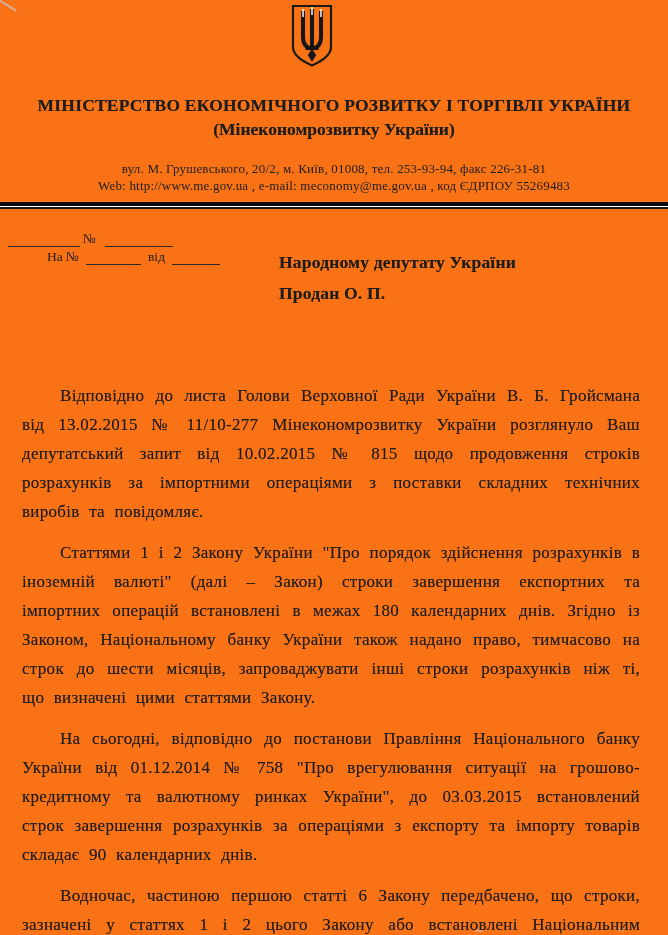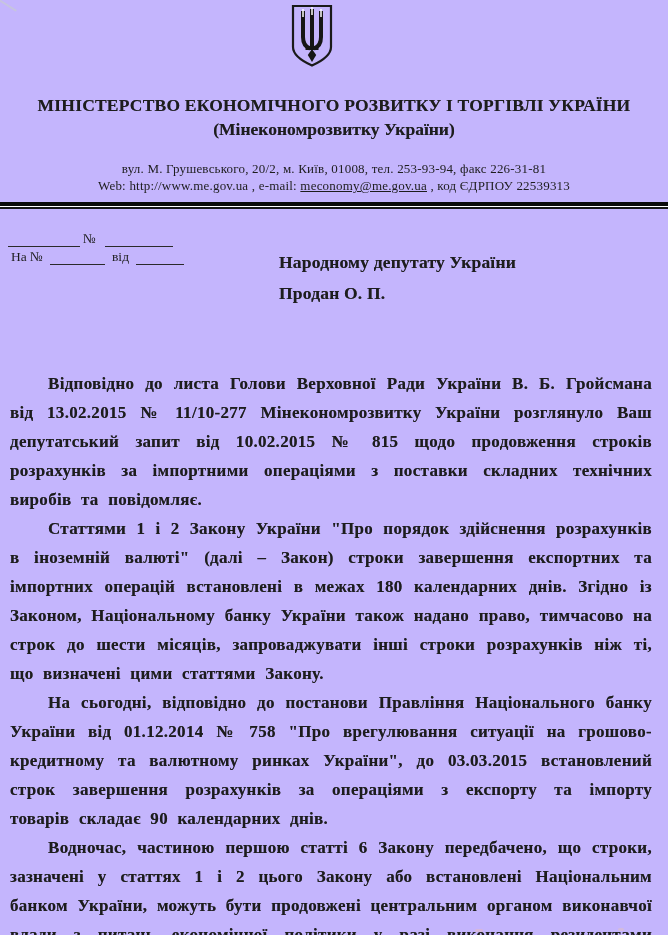--- a/index.html
+++ b/index.html
@@ -1,18 +1,18 @@
 <!DOCTYPE html>
 <html><head>
 <meta charset="utf-8">
 <style>
   html,body { margin:0; padding:0; background:#e8e8e8; }
   .page {
     position:relative; width:668px; height:935px; margin:0 auto;
-    background:#c4b5fd; overflow:hidden;
+    background:#f97316; overflow:hidden;
     font-family:"Liberation Serif", serif; color:#1d1d1d;
   }
   .ink { text-shadow: 0 0 0.5px rgba(25,25,25,0.55); }
 
   
   .artifact-tl { position:absolute; left:-4px; top:4px; width:22px; height:2px;
     background:#c7cbd3; transform:rotate(32deg); opacity:.7; }
   .speck1 { position:absolute; left:475px; top:929px; width:8px; height:3px; background:#e6b9c1; opacity:.55; border-radius:2px; }
   .speck2 { position:absolute; left:618px; top:928px; width:6px; height:3px; background:#e6c4ba; opacity:.45; border-radius:2px; }
 
@@ -20,42 +20,42 @@
 
   .ministry-name { position:absolute; top:95px; left:0; width:668px; text-align:center;
     font-weight:bold; font-size:17.5px; letter-spacing:0.2px; white-space:nowrap; }
   .ministry-short { position:absolute; top:119px; left:0; width:668px; text-align:center;
     font-weight:bold; font-size:17.5px; }
 
   .address-line { position:absolute; top:161px; left:0; width:668px; text-align:center;
     font-size:13px; letter-spacing:0.2px; }
   .contact-line { position:absolute; top:178px; left:0; width:668px; text-align:center;
     font-size:13px; letter-spacing:0.2px; }
-  .email { text-decoration:underline; }
+  .email { }
 
   .rule { position:absolute; top:202px; left:0; width:668px; height:7px;
     background:linear-gradient(#0a0a0a 0 4px, #fdfdfd 4px 5px, #161616 5px 7px); }
 
   .ref-block { position:absolute; left:8px; top:231px; width:230px; font-size:13.5px; }
   .ref-row { display:flex; align-items:flex-end; height:16px; }
-  .ref-row + .ref-row { margin-top:2px; }
+  .ref-row + .ref-row { margin-top:2px;margin-left:36px; }
   .blank { border-bottom:1px solid #2a2a2a; height:14px; display:inline-block; }
   .b1 { width:72px; } .b2 { width:68px; margin-left:6px; }
   .b3 { width:55px; margin:0 4px; } .b4 { width:48px; margin-left:4px; }
   .ref-label { padding:0 3px; white-space:nowrap; }
 
   .addressee { position:absolute; left:279px; top:247px;
     font-weight:bold; font-size:17.5px; line-height:31px; letter-spacing:0.2px; }
 
   .salutation { position:absolute; left:155px; top:341px;
     font-weight:bold; font-size:17.5px; letter-spacing:0.2px; }
 
   .body-text { position:absolute; left:10px; top:369px; width:642px;
     font-size:17px; line-height:29px; text-align:justify; }
-  .body-text p { margin:0; text-indent:38px; word-spacing:5px; letter-spacing:0.3px;font-weight:bold; }
+  .body-text p { margin:12px; text-indent:38px; word-spacing:5px; letter-spacing:0.3px; }
 </style>
 </head>
 <body>
 
 <div class="page">
 
   <div class="artifact-tl"></div>
   <div class="speck1"></div>
   <div class="speck2"></div>
 
@@ -70,21 +70,21 @@
       <path d="M23 4 V12" stroke="#fefefe" stroke-width="1.5"></path>
       <path d="M16.5 45.5 H29.5" stroke="#161616" stroke-width="3"></path>
       <path d="M23 46 L18.8 52 L23 59 L27.2 52 Z" fill="#161616"></path>
     </svg>
   </div>
 
   <div class="ministry-name ink">МІНІСТЕРСТВО ЕКОНОМІЧНОГО РОЗВИТКУ І ТОРГІВЛІ УКРАЇНИ</div>
   <div class="ministry-short ink">(Мінекономрозвитку України)</div>
 
   <div class="address-line">вул. М. Грушевського, 20/2,  м. Київ, 01008,  тел. 253-93-94, факс 226-31-81</div>
-  <div class="contact-line"><span>Web: http://www.me.gov.ua , e-mail: </span><span class="email">meconomy@me.gov.ua</span><span> ,  код  ЄДРПОУ 22539313</span></div>
+  <div class="contact-line"><span>Web: http://www.me.gov.ua , e-mail: </span><span class="email">meconomy@me.gov.ua</span><span> ,  код  ЄДРПОУ 55269483</span></div>
 
   <div class="rule"></div>
 
   <div class="ref-block">
     <div class="ref-row">
       <span class="blank b1"></span>
       <span class="ref-label">№</span>
       <span class="blank b2"></span>
     </div>
     <div class="ref-row">

